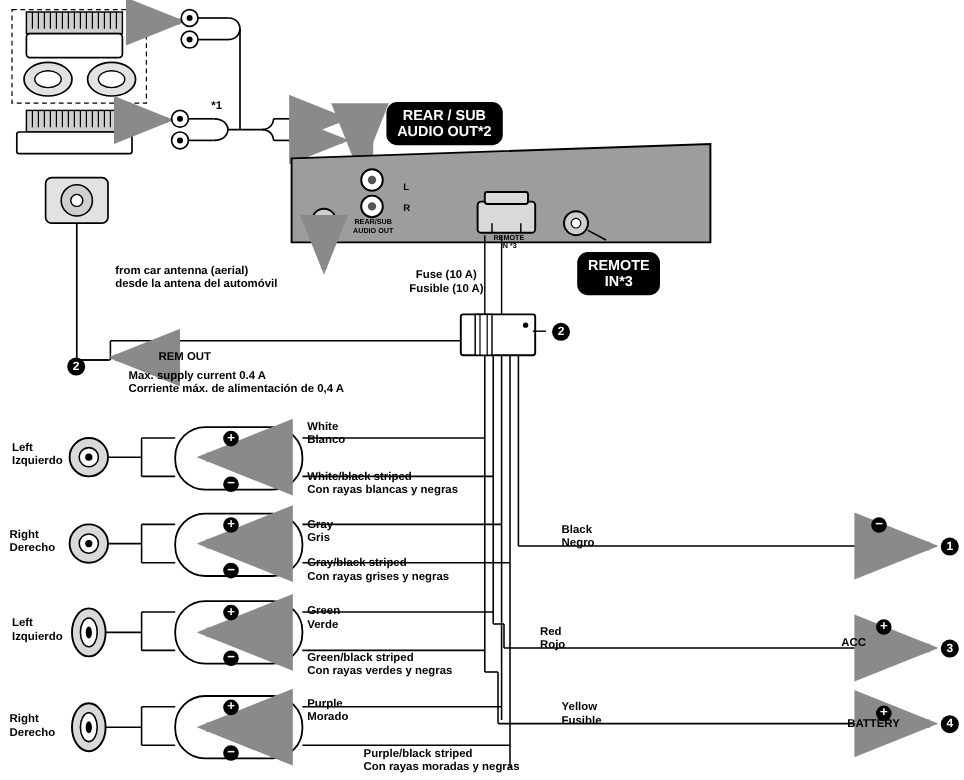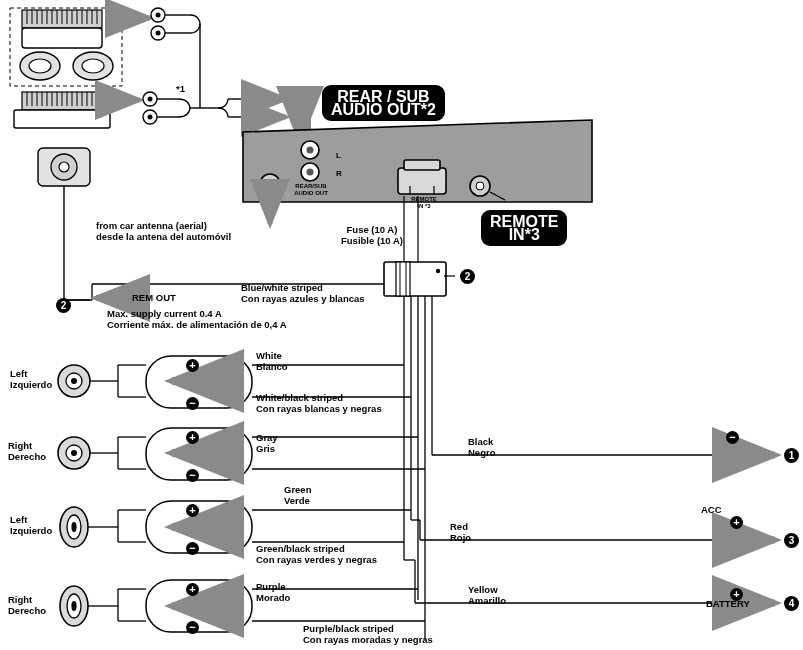--- a/index.html
+++ b/index.html
@@ -2,21 +2,21 @@
 <html><head>
 <meta charset="utf-8">
 <style>
   html,body{margin:0;padding:0;background:#ffffff;}
   body{width:803px;height:650px;position:relative;overflow:hidden;
        font-family:"Liberation Sans", sans-serif;color:#000;}
   .stage{position:absolute;left:0;top:0;width:803px;height:650px;}
   .lbl{position:absolute;font-size:9.5px;line-height:11px;font-weight:bold;white-space:pre;}
   .tiny{position:absolute;font-size:6px;line-height:7px;font-weight:bold;white-space:pre;text-align:center;}
   .callout{position:absolute;background:#000;color:#fff;border-radius:9px;
-           font-size:16px;font-weight:bold;line-height:13px;text-align:center;
+           font-size:12px;font-weight:bold;line-height:13px;text-align:center;
            padding:5px 9px;white-space:pre;}
   .numbadge{position:absolute;width:15px;height:15px;border-radius:50%;background:#000;color:#fff;
             font-size:10px;font-weight:bold;line-height:15px;text-align:center;}
   .pm{position:absolute;width:13px;height:13px;border-radius:50%;background:#000;color:#fff;
       font-size:11px;font-weight:bold;line-height:12px;text-align:center;}
   svg{position:absolute;left:0;top:0;}
 </style>
 </head>
 <body>
 
@@ -249,71 +249,71 @@
 <div class="tiny" style="left:404px;top:196px;width:40px;">REMOTE
 IN *3</div>
 
 <div class="lbl" style="left:176px;top:83px;">*1</div>
 <div class="lbl" style="left:80px;top:220px;margin-left:16px;">from car antenna (aerial)
 desde la antena del automóvil</div>
 <div class="lbl" style="left:341px;top:224px;text-align:center;">Fuse (10 A)
 Fusible (10 A)</div>
 
 <div class="lbl" style="left:132px;top:292px;">REM OUT</div>
-<div class="lbl" style="left:241px;top:282px;">Blue/white striped
-Con rayas azules y blancas</div>
 <div class="lbl" style="left:107px;top:308px;">Max. supply current 0.4 A
 Corriente máx. de alimentación de 0,4 A</div>
 <div class="numbadge" style="left:56px;top:298px;">2</div>
 <div class="numbadge" style="left:460px;top:269px;">2</div>
 
 <div class="lbl" style="left:10px;top:368px;">Left
 Izquierdo</div>
 <div class="pm" style="left:186px;top:359px;">+</div>
 <div class="pm" style="left:186px;top:397px;">−</div>
 <div class="lbl" style="left:256px;top:350px;">White
 Blanco</div>
 <div class="lbl" style="left:256px;top:392px;">White/black striped
 Con rayas blancas y negras</div>
 
 <div class="lbl" style="left:8px;top:440px;">Right
 Derecho</div>
 <div class="pm" style="left:186px;top:431px;">+</div>
 <div class="pm" style="left:186px;top:469px;">−</div>
 <div class="lbl" style="left:256px;top:432px;">Gray
 Gris</div>
+<div class="lbl" style="left:256px;top:464px;">Gray/black striped
+Con rayas grises y negras</div>
 
 <div class="lbl" style="left:10px;top:514px;">Left
 Izquierdo</div>
 <div class="pm" style="left:186px;top:504px;">+</div>
 <div class="pm" style="left:186px;top:542px;">−</div>
-<div class="lbl" style="left:256px;top:484px;margin-left:28px;">Green
+<div class="lbl" style="left:256px;top:504px;">Green
 Verde</div>
 <div class="lbl" style="left:256px;top:543px;">Green/black striped
 Con rayas verdes y negras</div>
 
 <div class="lbl" style="left:8px;top:594px;">Right
 Derecho</div>
 <div class="pm" style="left:186px;top:583px;">+</div>
 <div class="pm" style="left:186px;top:621px;">−</div>
 <div class="lbl" style="left:256px;top:581px;">Purple
 Morado</div>
 <div class="lbl" style="left:256px;top:623px;margin-left:47px;">Purple/black striped
 Con rayas moradas y negras</div>
 
 <div class="lbl" style="left:468px;top:436px;">Black
 Negro</div>
 <div class="pm" style="left:726px;top:431px;">−</div>
 <div class="numbadge" style="left:784px;top:448px;">1</div>
 
 <div class="lbl" style="left:450px;top:521px;">Red
 Rojo</div>
-<div class="lbl" style="left:701px;top:504px;">ACC</div>
+<div class="lbl" style="left:701px;top:530px;">ACC</div>
 <div class="pm" style="left:730px;top:516px;">+</div>
 <div class="numbadge" style="left:784px;top:533px;">3</div>
 
 <div class="lbl" style="left:468px;top:584px;">Yellow
-Amarillo</div>
+Fusible</div>
 <div class="lbl" style="left:679px;top:598px;margin-left:27px;">BATTERY</div>
 <div class="pm" style="left:730px;top:588px;">+</div>
 <div class="numbadge" style="left:784px;top:596px;">4</div>
 
 </div>
 
 </body></html>

